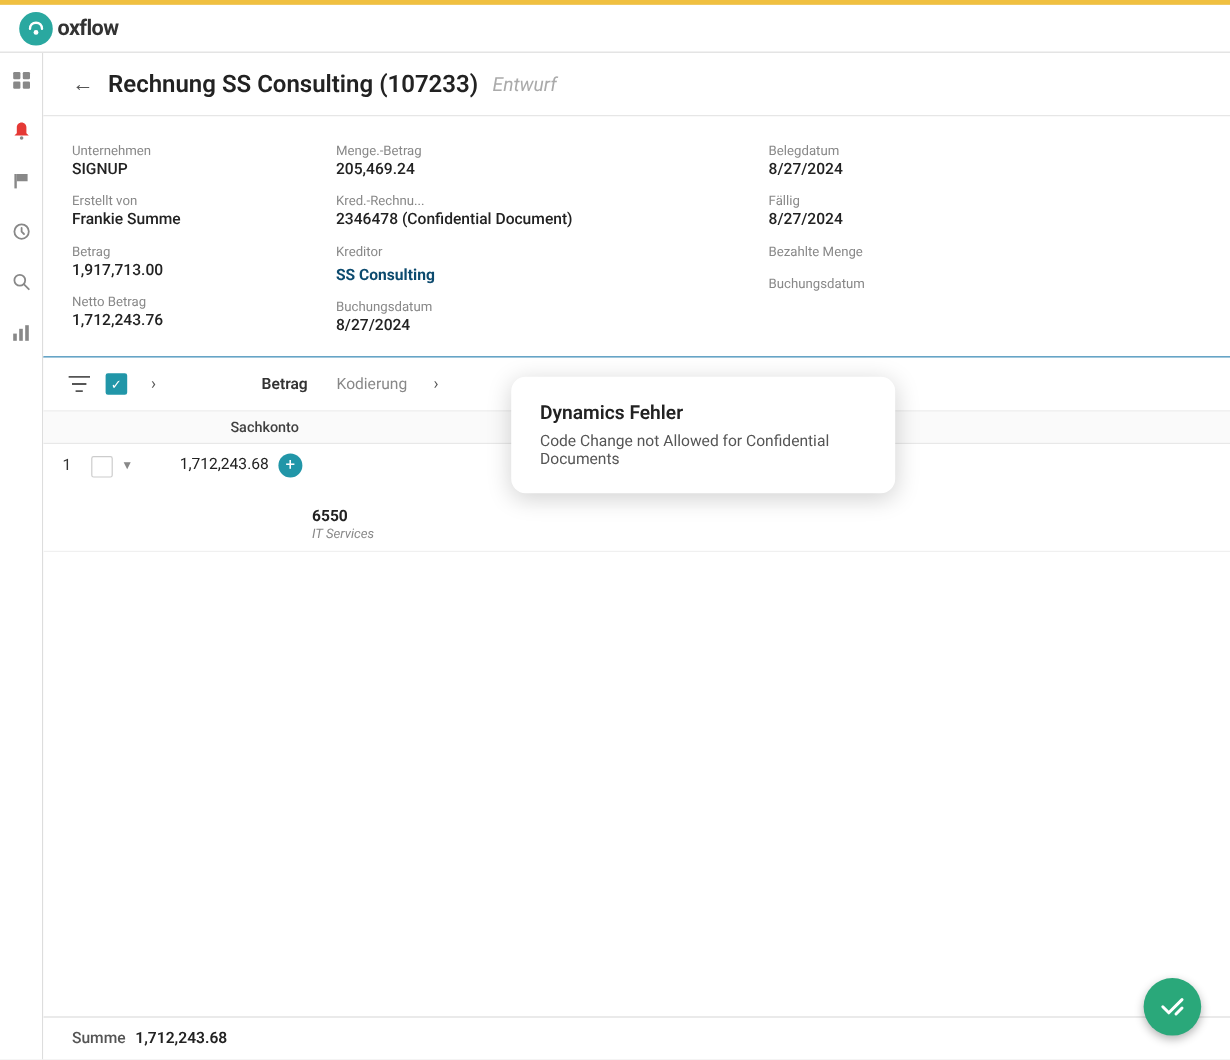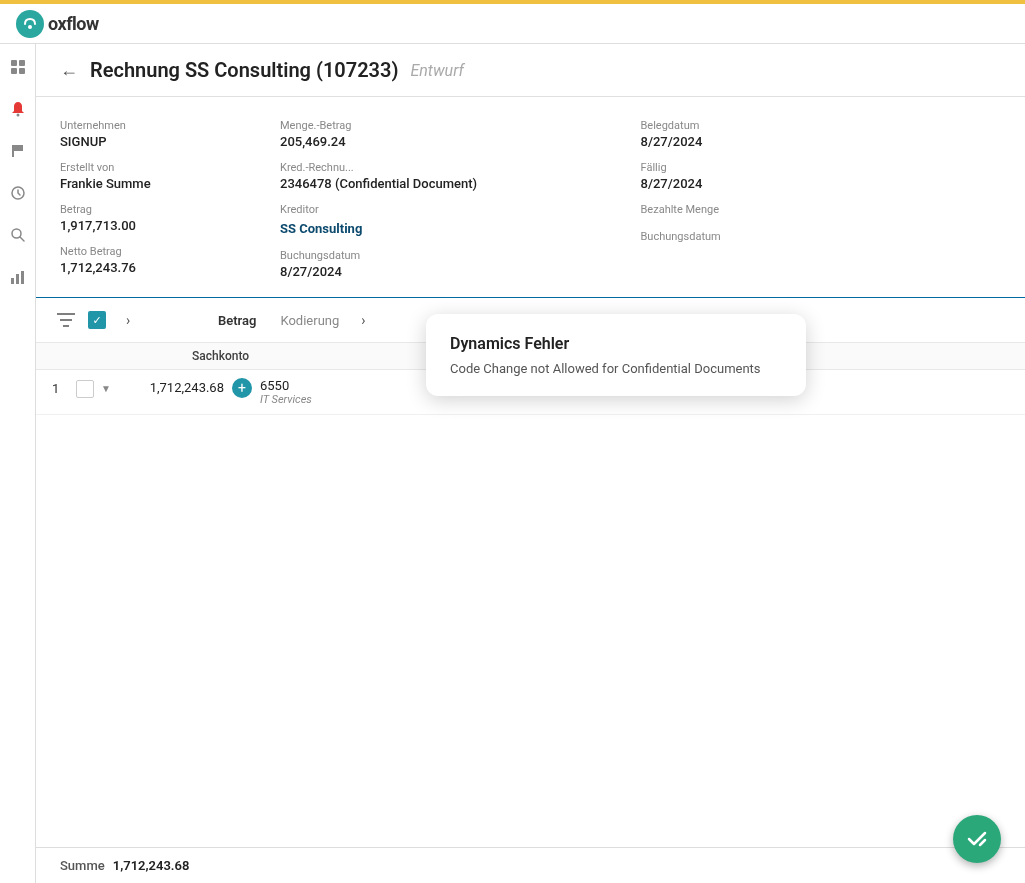--- a/index.html
+++ b/index.html
@@ -312,21 +312,22 @@
     }
 
     .row-sachkonto {
       display: flex;
       flex-direction: column;
     }
 
     .sachkonto-code {
       font-size: 13px;
       color: #222;
-      font-weight: 400;
+      font-weight: 700;
+      margin-top: 45px;
     }
 
     .sachkonto-desc {
       font-size: 11px;
       color: #888;
       font-style: italic;
     }
 
     
     .footer {
@@ -370,21 +371,21 @@
 
     
     .error-tooltip {
       position: absolute;
       top: 270px;
       left: 390px;
       background: white;
       border-radius: 12px;
       box-shadow: 0 4px 20px rgba(0,0,0,0.18);
       padding: 20px 24px;
-      width: 380px;
+      width: 320px;
       z-index: 50;
     }
 
     .error-title {
       font-size: 16px;
       font-weight: 600;
       color: #222;
       margin-bottom: 8px;
     }
 

